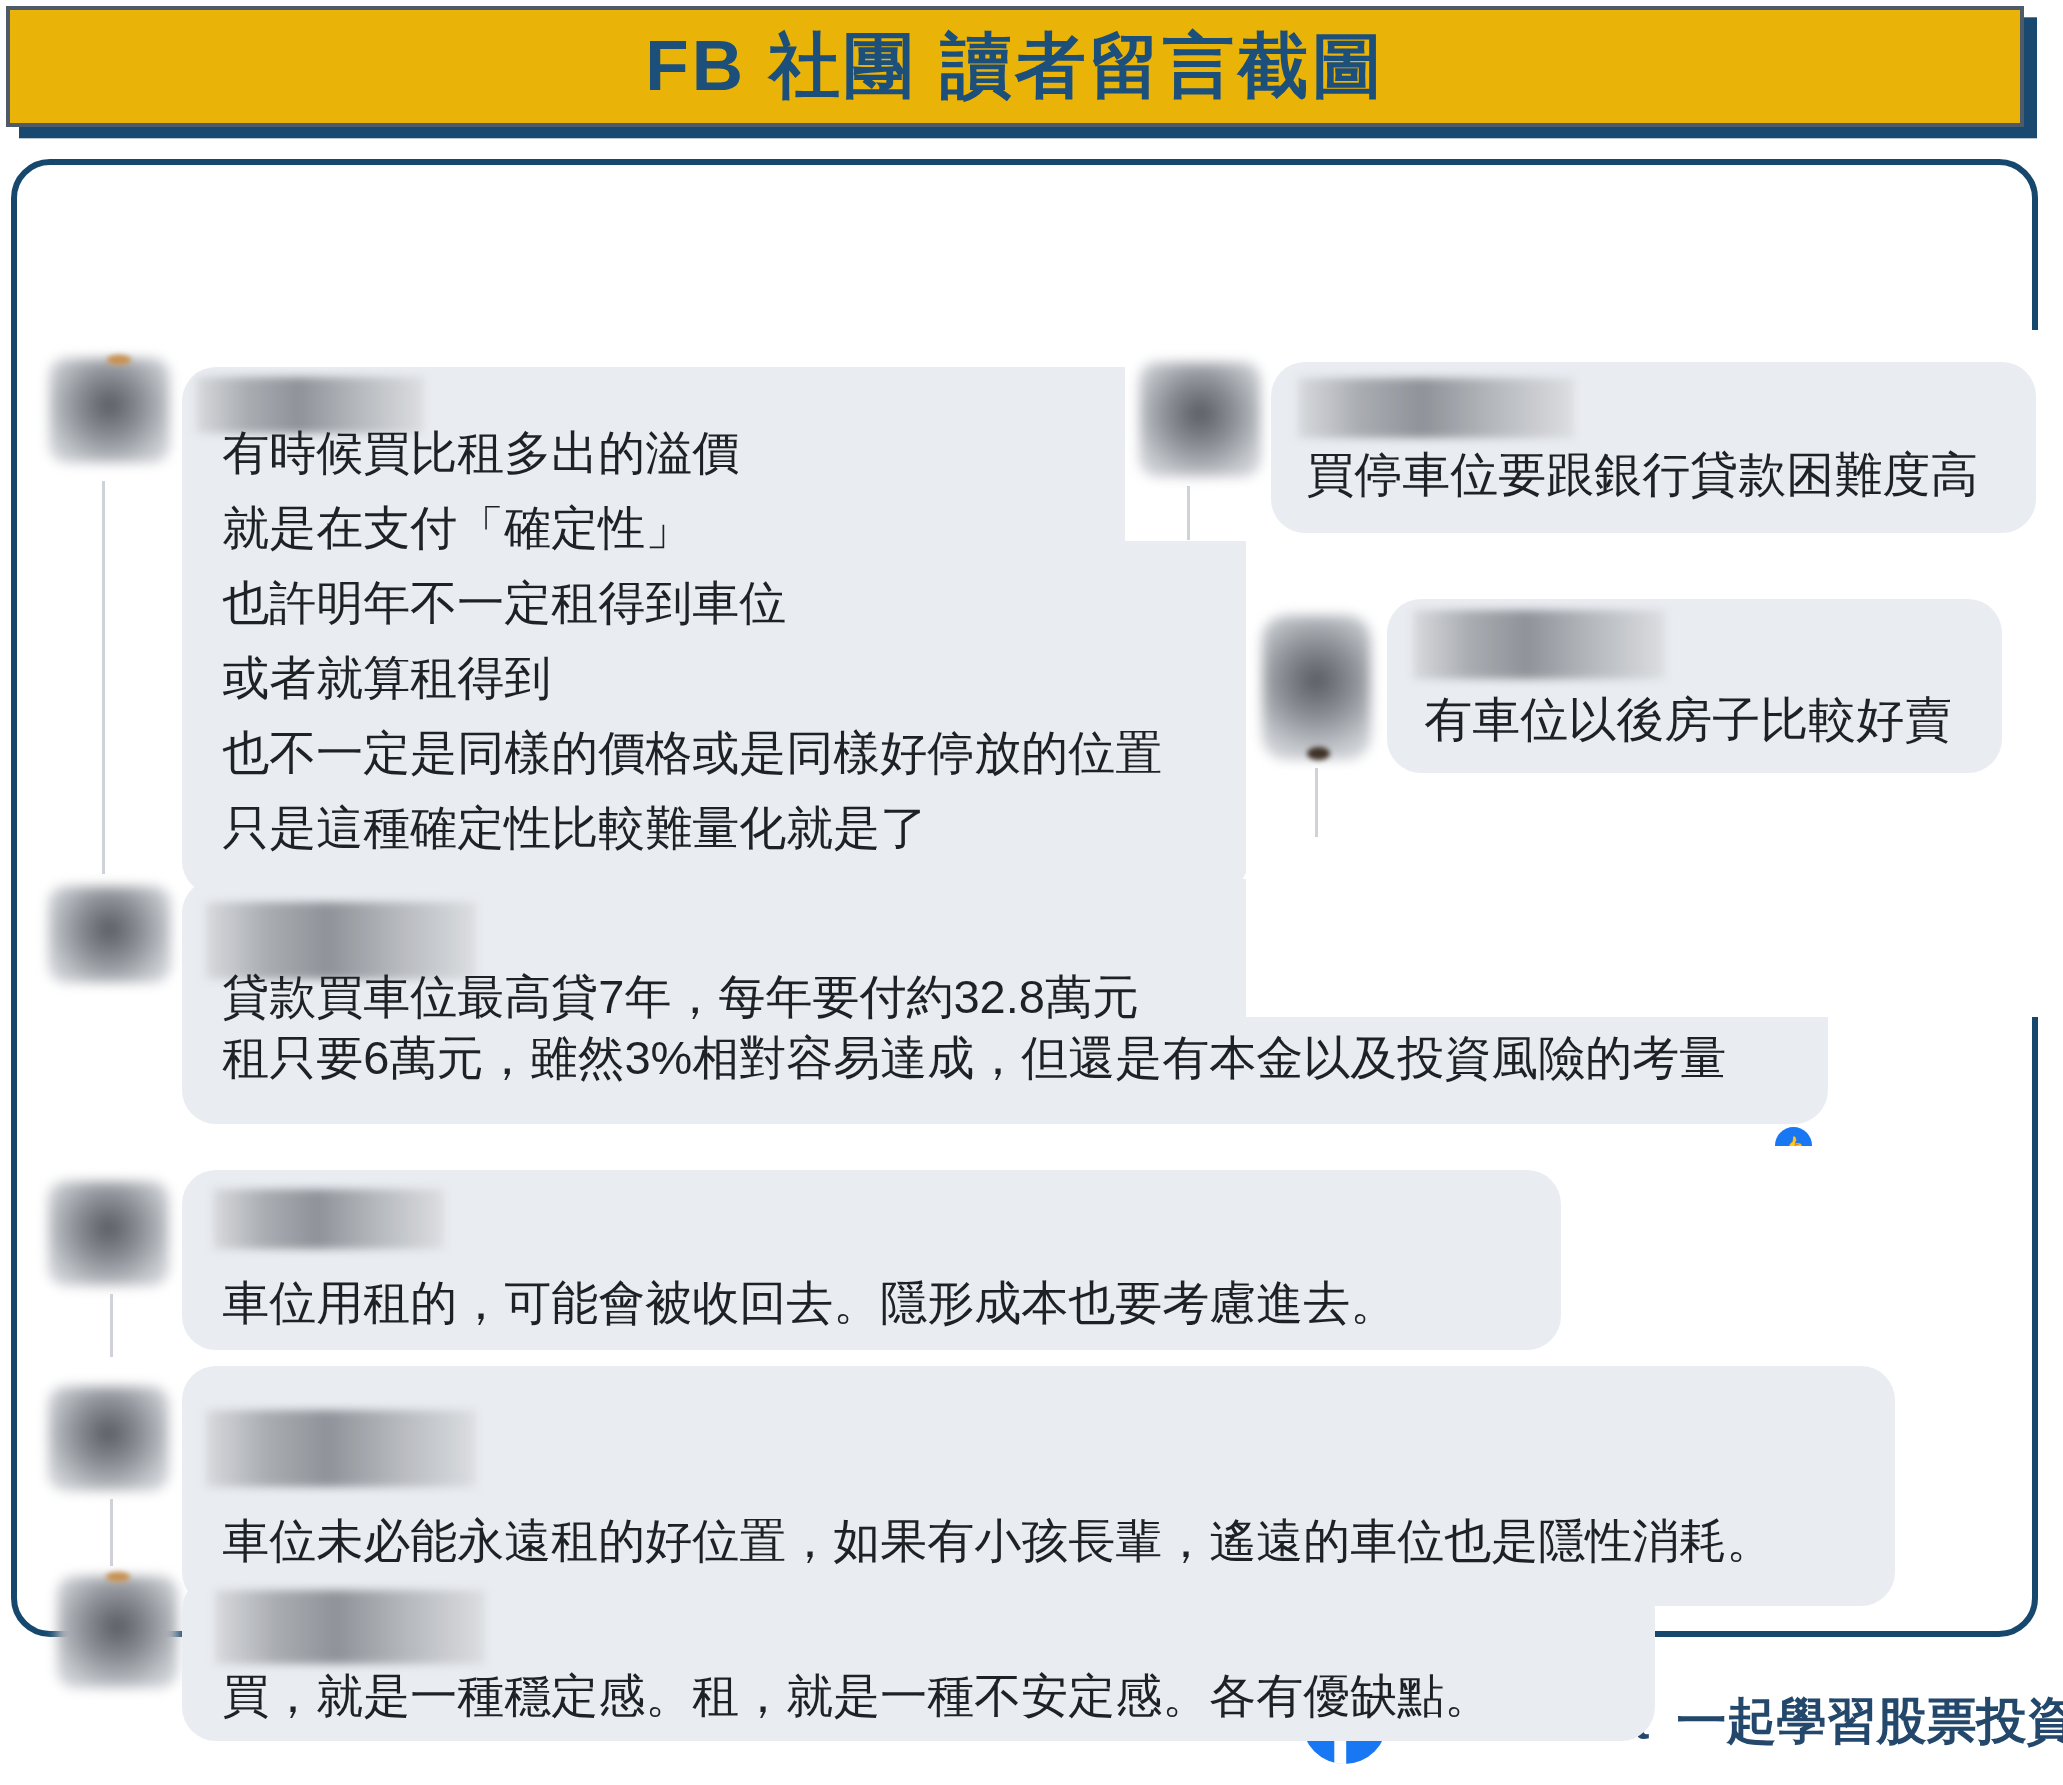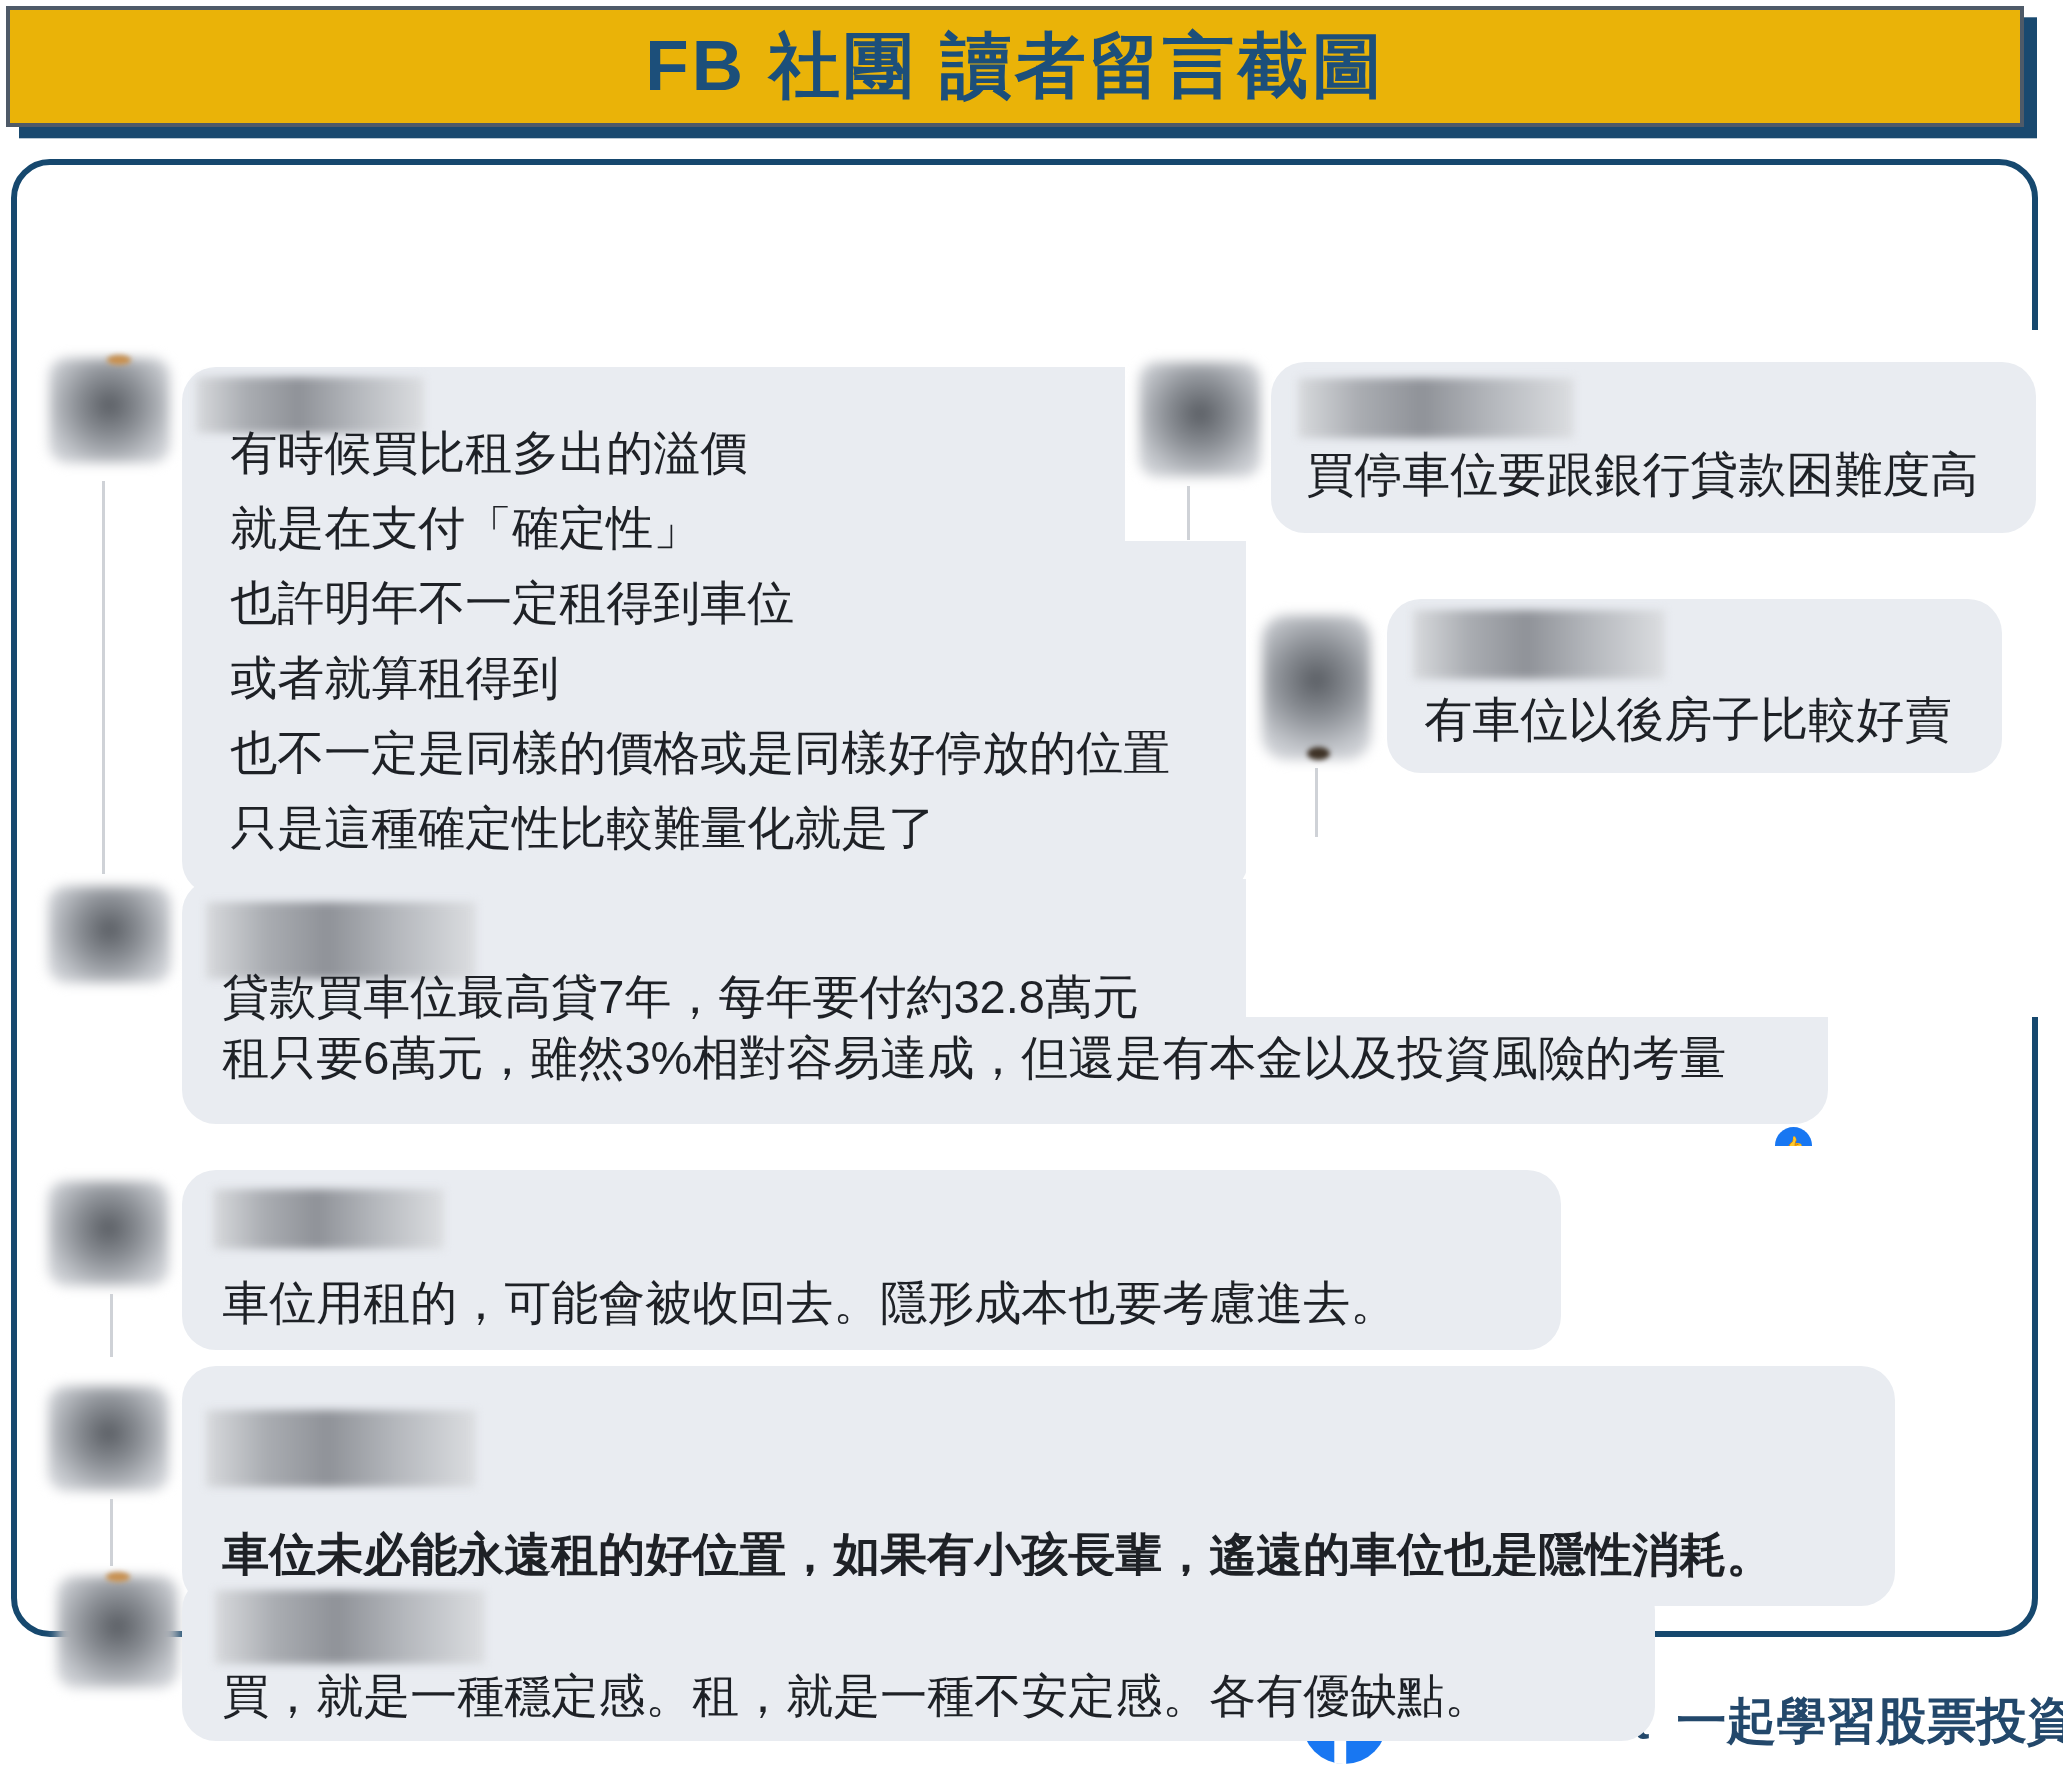--- a/index.html
+++ b/index.html
@@ -53,21 +53,21 @@
   .speck-dark{position:absolute;width:22.6px;height:13px;border-radius:50%;background:#3e3226;filter:blur(2.4px);}
   
   .like-clip{position:absolute;left:1758px;top:962px;width:37px;height:18.5px;overflow:hidden;}
   .like-circle{width:37px;height:37px;border-radius:50%;background:#1877f2;
     display:flex;align-items:center;justify-content:center;color:#fff;font-size:18px;}
   
   .c1-avatar{left:32px;top:193px;width:121px;height:105px;}
   .c1-thread{left:85px;top:316px;height:393px;width:2.4px;}
   .c1-bubble{left:165px;top:202px;width:1066px;height:528px;z-index:1;}
   .c1-name{left:13.7px;top:9.7px;width:228px;height:56px;}
-  .c1-text{left:48px;top:48px;}
+  .c1-text{left:40px;top:48px;}
 
   .r1-frag{left:1108px;top:165px;width:917px;height:211px;z-index:2;}
   .r1-avatar{left:1122px;top:197px;width:122px;height:115px;z-index:3;}
   .r1-thread{left:1170px;top:321px;height:54px;width:2.4px;z-index:3;}
   .r1-bubble{left:1254px;top:197px;width:765px;height:171px;z-index:3;}
   .r1-name{left:27px;top:16px;width:276px;height:60px;}
   .r1-text{left:35px;top:81px;}
 
   .r2-frag{left:1229px;top:376px;width:796px;height:476px;z-index:2;}
   .r2-avatar{left:1245px;top:450px;width:109px;height:145px;z-index:3;border-radius:24px;}
@@ -85,21 +85,21 @@
   .c4-avatar{left:31px;top:1016px;width:121px;height:105px;}
   .c4-thread{left:93px;top:1129px;height:63px;width:2.4px;}
   .c4-bubble{left:165px;top:1005px;width:1331px;height:180px;z-index:1;padding-left:48px;}
   .c4-name{left:31px;top:18.5px;width:231px;height:60px;}
   .c4-text{left:40px;top:95px;}
 
   .c5-avatar{left:31px;top:1221px;width:121px;height:105px;}
   .c5-thread{left:93px;top:1334px;height:67px;width:2.4px;}
   .c5-bubble{left:165px;top:1201px;width:1713px;height:240px;z-index:1;}
   .c5-name{left:24px;top:44px;width:270px;height:77px;}
-  .c5-text{left:40px;top:151px;font-weight:bold;}
+  .c5-text{left:40px;top:137px;}
 
   .c6-avatar{left:40px;top:1411px;width:121px;height:112px;}
   .c6-speck{left:89px;top:1407px;}
   .c6-bubble{left:165px;top:1411px;width:1473px;height:165px;z-index:1;}
   .c6-name{left:33px;top:13.7px;width:270px;height:74px;}
   .c6-text{left:40px;top:82px;}
 
   
   .footer{
     position:absolute;left:1302px;top:1675px;height:93px;

